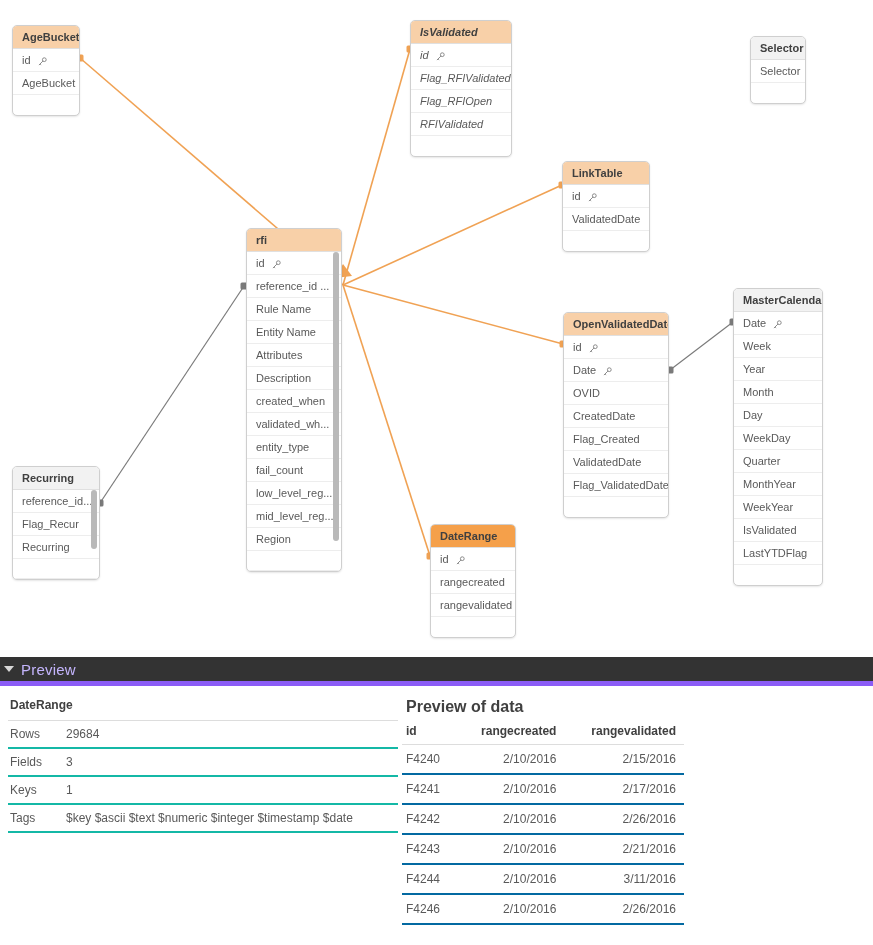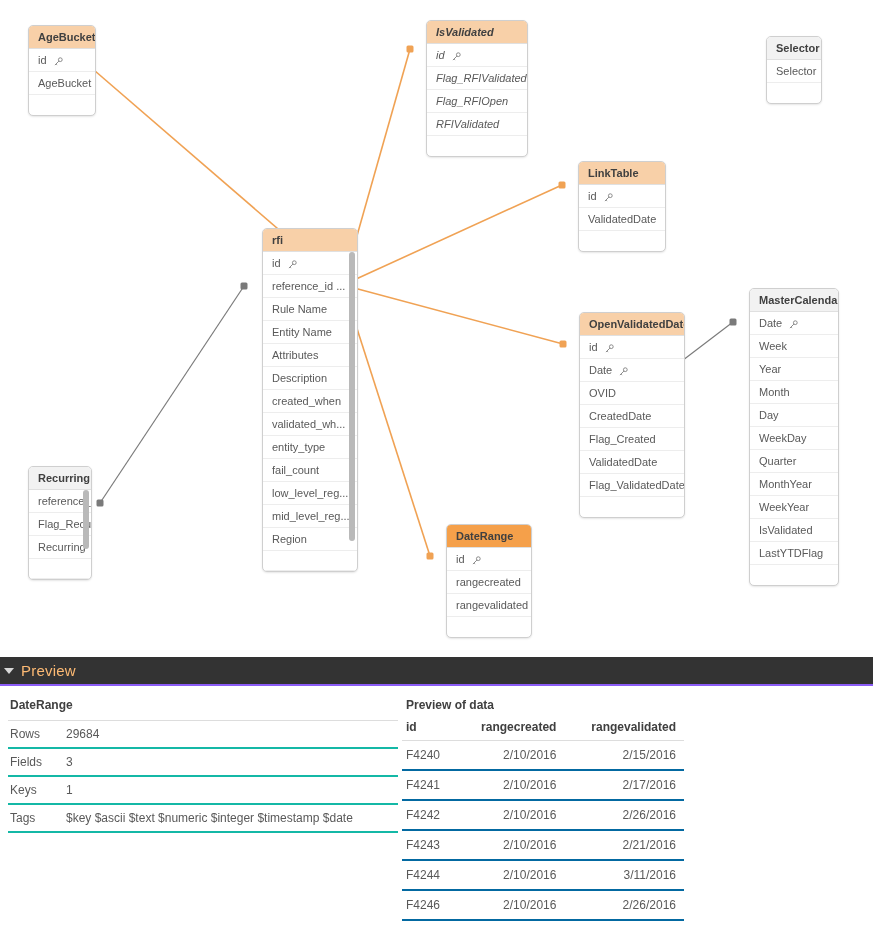--- a/index.html
+++ b/index.html
@@ -20,21 +20,20 @@
   #links { position:absolute; left:0; top:0; width:873px; height:657px; }
 
   
   .tbl {
     position: absolute;
     background:#ffffff;
     border:1px solid #cfcfcf;
     border-radius:5px;
     box-shadow:0 1px 2px rgba(0,0,0,.10);
     overflow:hidden;
-    margin-left:16px;
   }
   .tbl .hdr {
     font-size:11px; font-weight:bold; color:#404040;
     padding:5px 9px 5px 9px;
     line-height:12px;
     border-bottom:1px solid #e0e0e0;
     white-space:nowrap;
   }
   .tbl.orange  .hdr { background:#f8d0a8; }
   .tbl.strong  .hdr { background:#f5a04a; }
@@ -56,23 +55,23 @@
     transform: rotate(0deg);
   }
   .scroll {
     position:absolute; top:23px; right:2px; width:6px;
     background:#b9b9b9; border-radius:3px;
   }
 
   
   #previewbar {
     position:absolute; left:0; top:657px; width:873px; height:29px;
-    background:#333333; color:#fdba74;
+    background:#333333; color:#c4b5fd;
     display:flex; align-items:center;
-    border-bottom:2px solid #8b5cf6;
+    border-bottom:5px solid #8b5cf6;
   }
   #previewbar .caret {
     width:0;height:0;margin:0 7px 0 4px;
     border-left:5px solid transparent; border-right:5px solid transparent;
     border-top:6px solid #d8d8d8;
   }
   #previewbar .ptitle { font-size:15px; font-weight:normal; letter-spacing:.2px; }
 
   #previewbody {
     position:absolute; left:0; top:686px; width:873px; height:259px;
@@ -85,21 +84,21 @@
   }
   .meta .mrow {
     display:flex; font-size:12px; color:#595959;
     height:28px; align-items:center;
     border-bottom:2px solid #14b8a6;
   }
   .meta .mk { width:58px; padding-left:2px; }
   .meta .mv { flex:1; }
 
   .datap { width:470px; padding:12px 0 0 4px; }
-  .datap .dtitle { font-size:12px; font-weight:bold; color:#404040; padding:0 0 6px 4px; }
+  .datap .dtitle { font-size:16px; font-weight:bold; color:#404040; padding:0 0 6px 4px; }
   table.dt { border-collapse:collapse; width:282px; }
   table.dt th {
     font-size:12px; font-weight:bold; color:#404040;
     text-align:left; padding:2px 6px 6px 4px;
     border-bottom:1px solid #dddddd; white-space:nowrap;
   }
   table.dt th.num, table.dt td.num { text-align:right; padding-right:8px; }
   table.dt td {
     font-size:12px; color:#595959;
     padding:7px 6px 7px 4px;
@@ -236,21 +235,21 @@
           <div class="fld"><span>Month</span></div>
           <div class="fld"><span>Day</span></div>
           <div class="fld"><span>WeekDay</span></div>
           <div class="fld"><span>Quarter</span></div>
           <div class="fld"><span>MonthYear</span></div>
           <div class="fld"><span>WeekYear</span></div>
           <div class="fld"><span>IsValidated</span></div>
           <div class="fld"><span>LastYTDFlag</span></div>
           <div class="fld empty"></div>
         </div>
-        <div class="tbl grey" style="left: 12px; top: 466px; width: 64px;">
+        <div class="tbl grey" style="left: 12px; top: 466px; width: 88px;">
           <div class="hdr">Recurring</div>
           <div class="fld"><span>reference_id...</span></div>
           <div class="fld"><span>Flag_Recur</span></div>
           <div class="fld"><span>Recurring</span></div>
           <div class="fld empty"></div>
           <div class="scroll" style="height: 59px;"></div>
         </div>
         <div class="tbl strong" style="left: 430px; top: 524px; width: 86px;">
           <div class="hdr">DateRange</div>
           <div class="fld"><span>id</span><span class="keyicon"><svg width="9" height="9" viewBox="0 0 10 10" style="vertical-align:middle">

